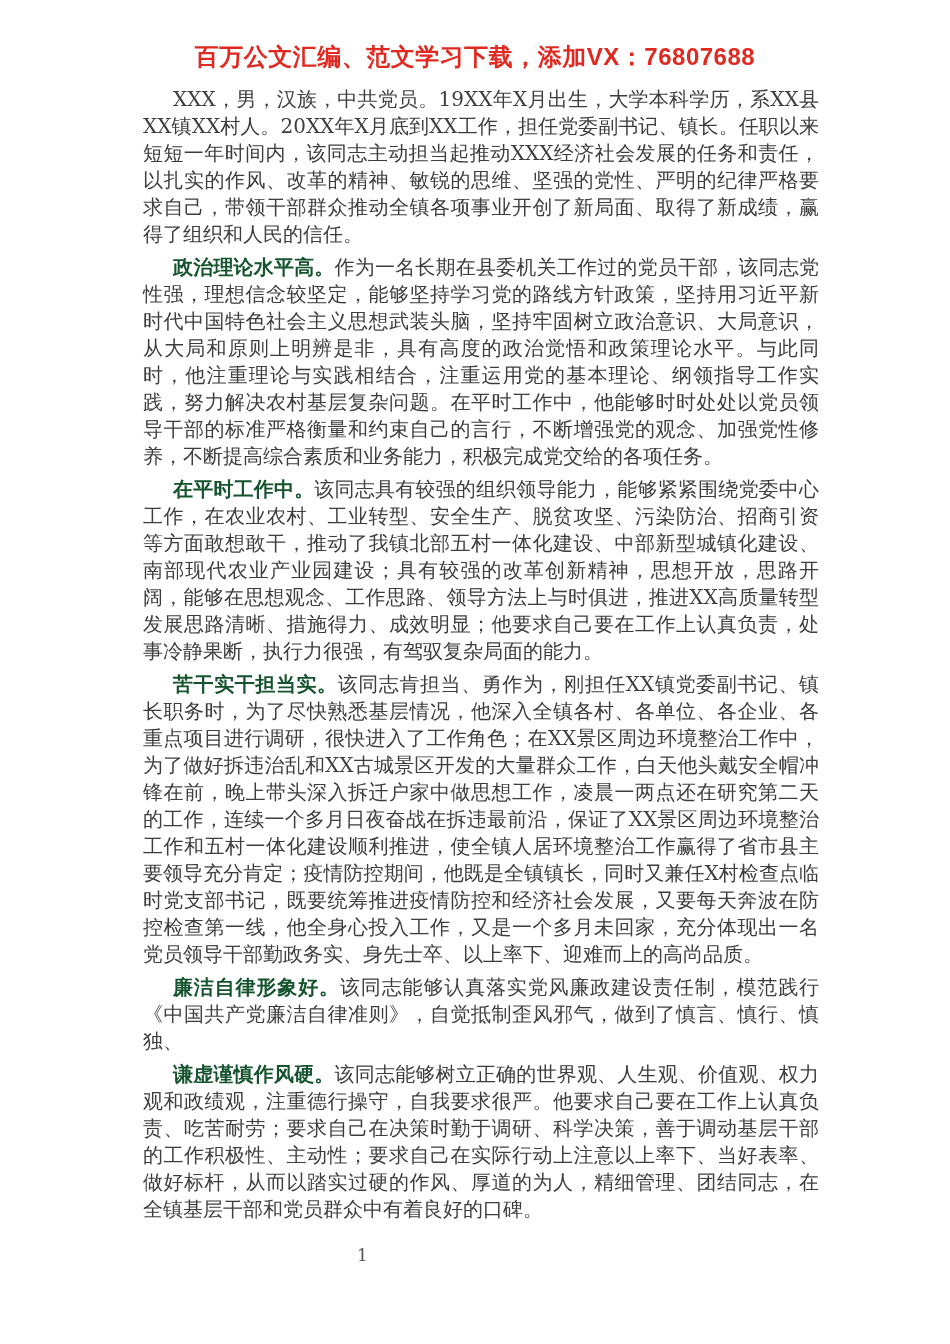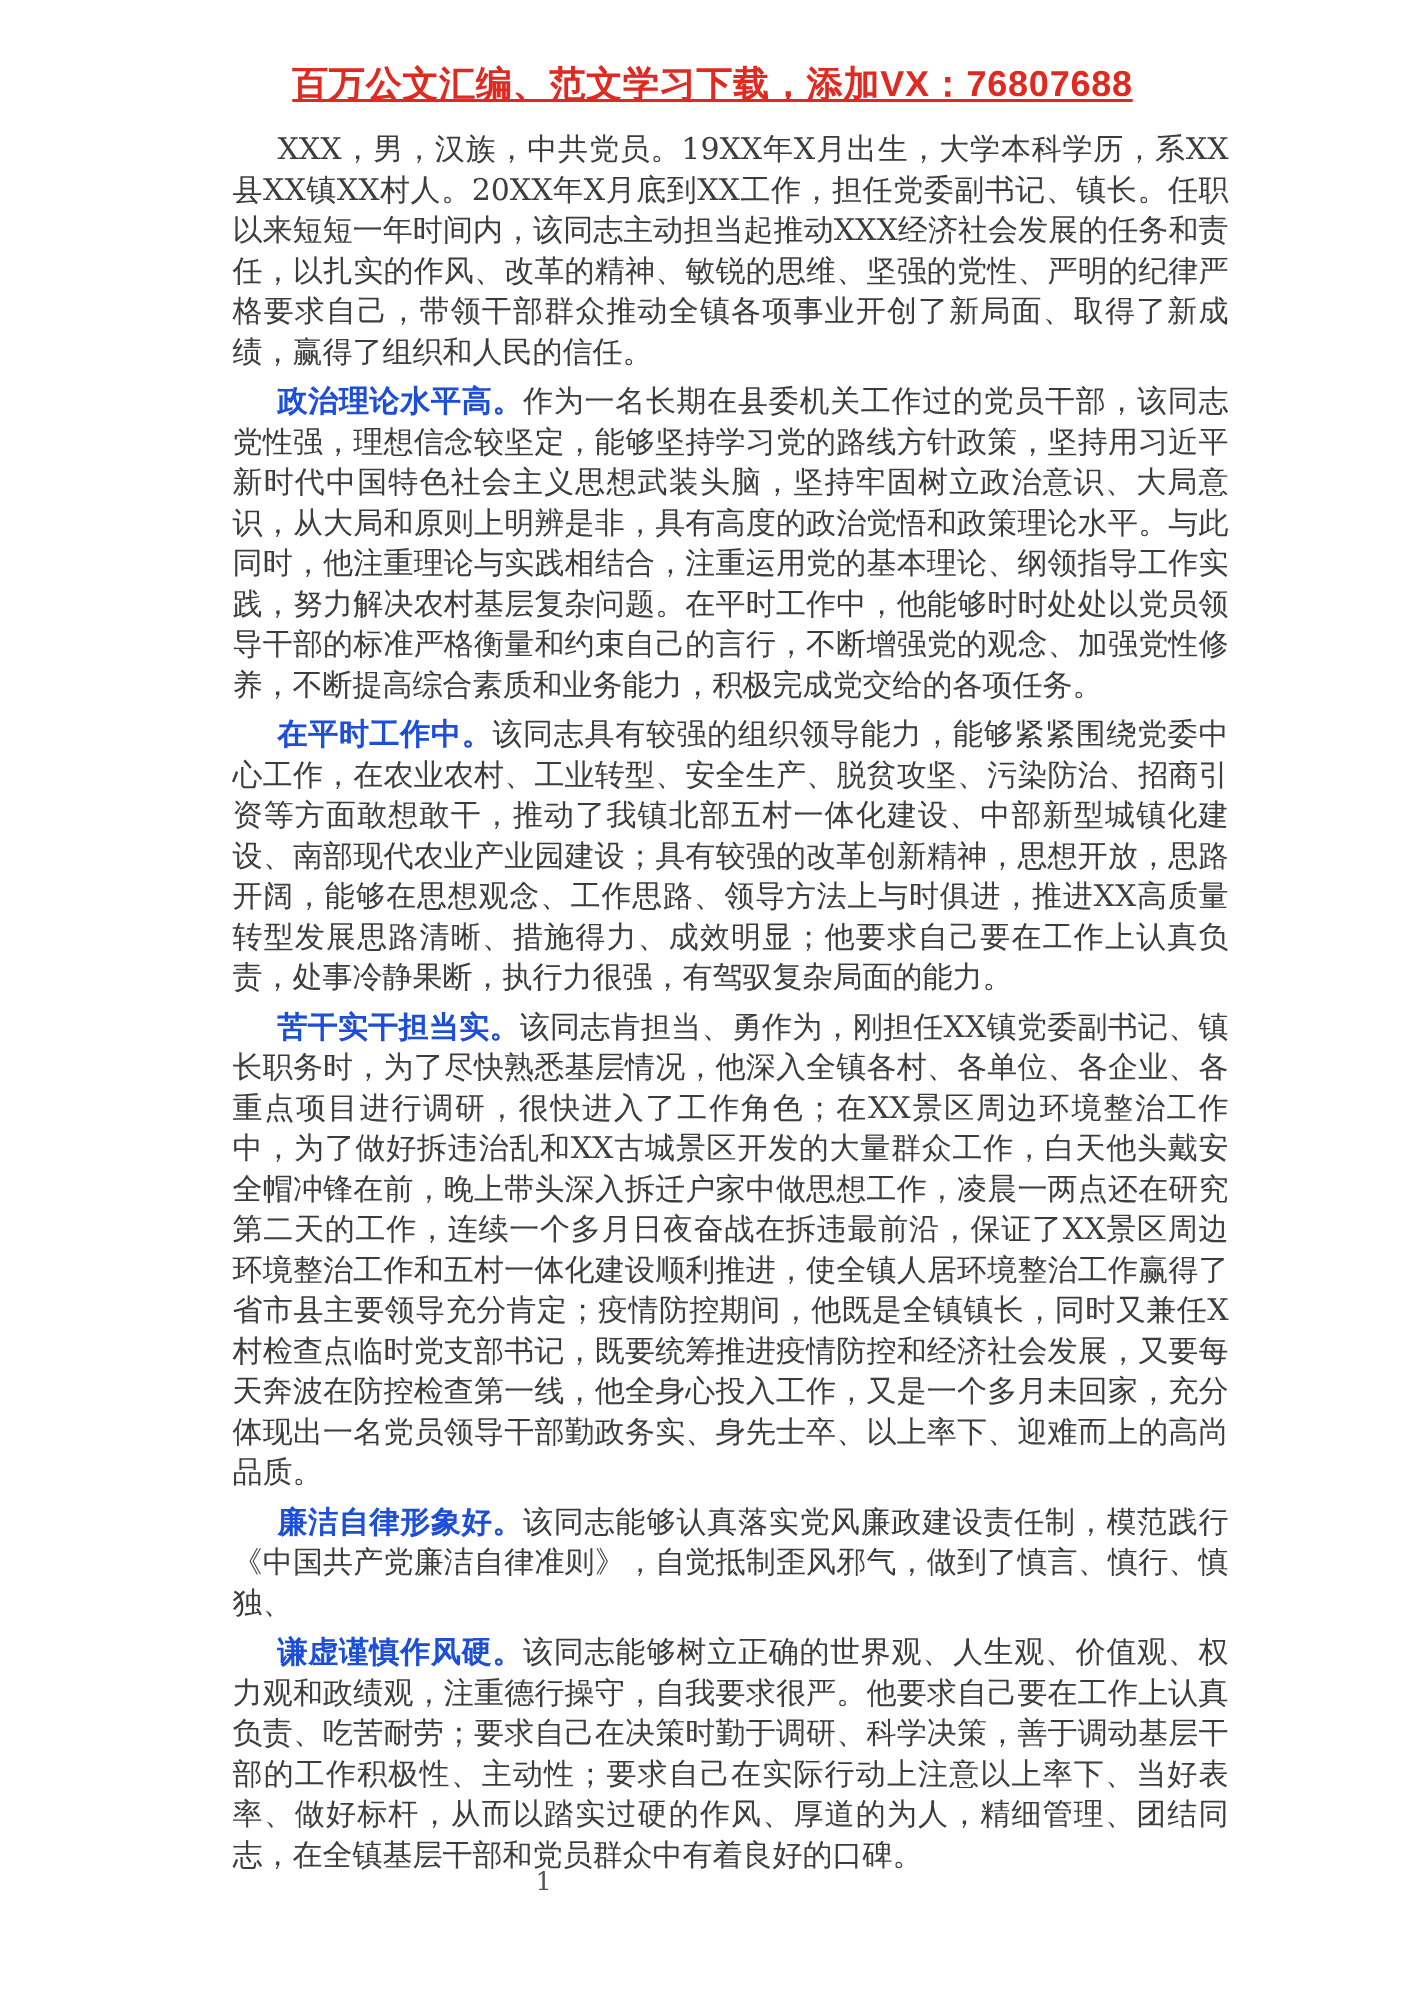--- a/index.html
+++ b/index.html
@@ -19,40 +19,39 @@
     position: absolute;
     top: 43px;
     left: 0;
     width: 950px;
     text-align: center;
     font-family: "Liberation Sans", "DejaVu Sans", sans-serif;
     font-size: 24px;
     font-weight: 600;
     line-height: 27px;
     letter-spacing: 0.5px;
-    text-decoration: underline;
   }
   .doc-body {
     position: absolute;
     top: 86px;
     left: 143px;
     width: 676px;
     font-size: 20px;
     line-height: 27px;
     color: #3d3d3d;
     text-align: justify;
     text-justify: inter-ideograph;
   }
   .para {
-    margin: 0 0 6px 12px;
+    margin: 0 0 6px 0;
     text-indent: 30px;
   }
   .para .lead {
     font-weight: bold;
-    color: #1d4ed8;
+    color: #14532d;
   }
   .page-footer {
     position: absolute;
     top: 1244px;
     left: 357px;
     font-size: 17px;
     line-height: 22px;
     color: #555555;
     font-family: "DejaVu Serif", "Liberation Serif", serif;
   }

